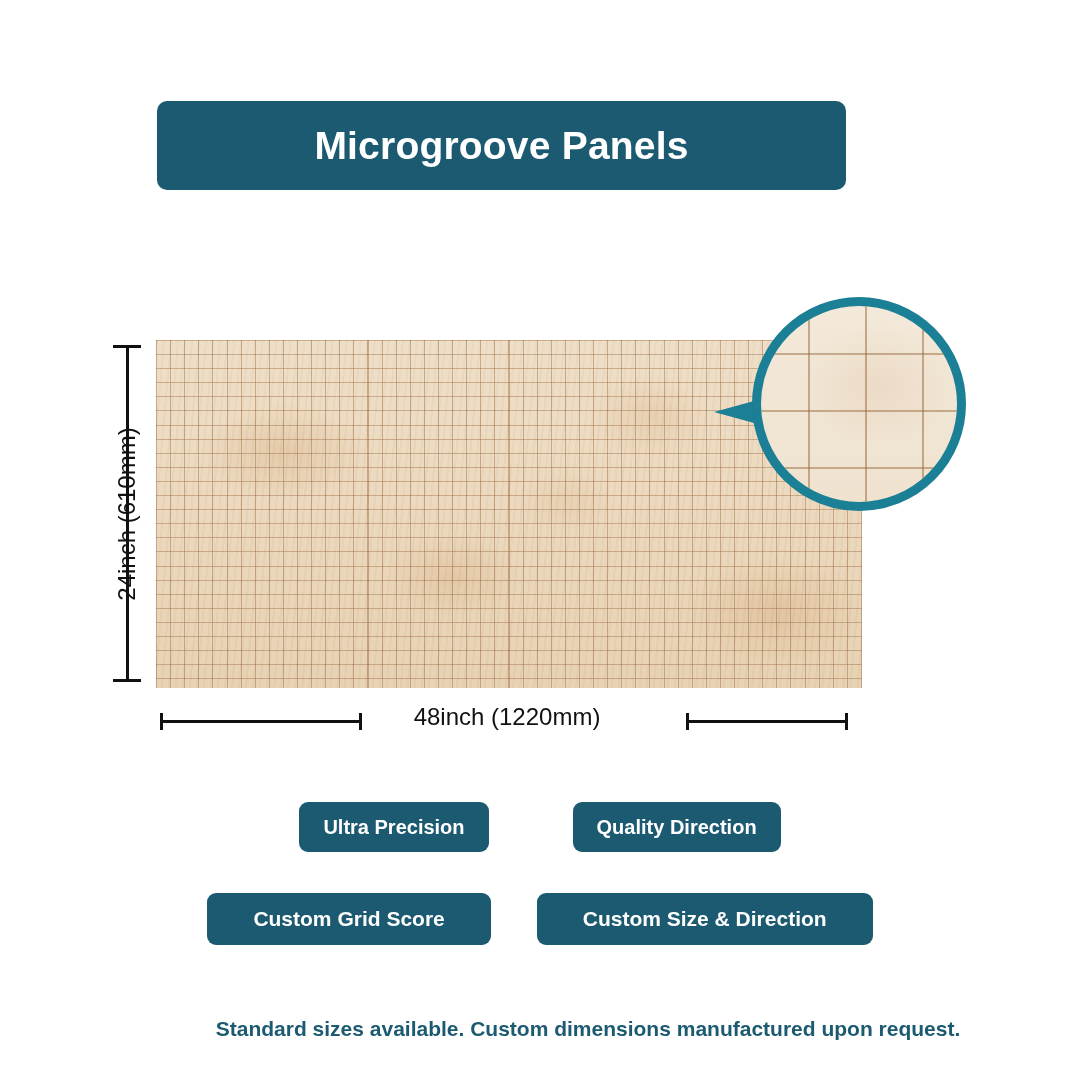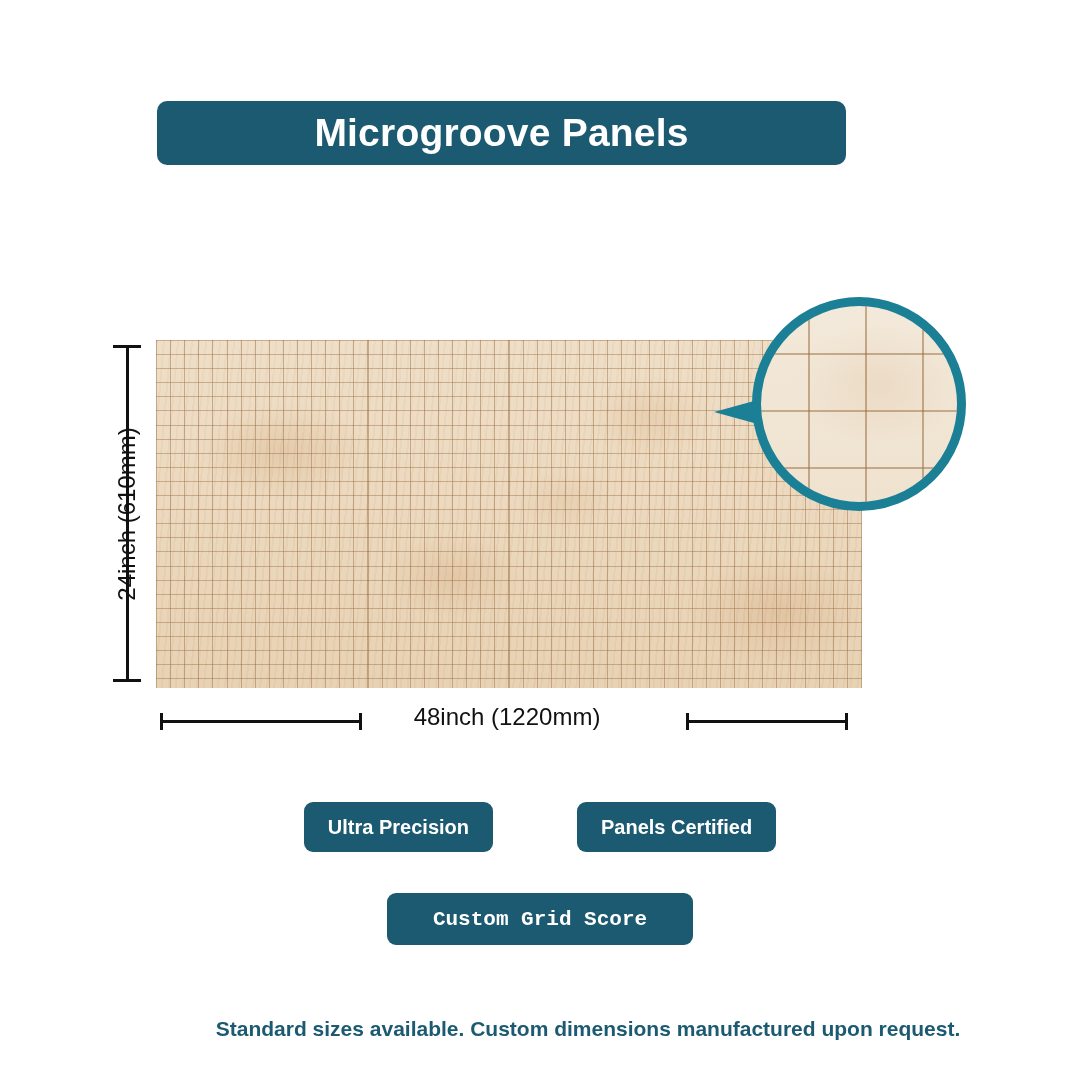--- a/index.html
+++ b/index.html
@@ -14,21 +14,21 @@
     font-family: "Liberation Sans", sans-serif;
     overflow: hidden;
   }
 
   
   #title-banner {
     position: absolute;
     left: 157px;
     top: 101px;
     width: 689px;
-    height: 64px;
+    height: 89px;
     background: #1b5a70;
     border-radius: 10px;
     display: flex;
     align-items: center;
     justify-content: center;
   }
   #title-text {
     color: #ffffff;
     font-size: 39px;
     font-weight: bold;
@@ -174,21 +174,20 @@
     align-items: center;
     justify-content: center;
     padding: 0 24px;
     height: 50px;
     white-space: nowrap;
   }
   #pill-row-2 .pill {
     height: 52px;
     font-size: 21px;
     padding: 0 46px;
-    font-family: Liberation Mono, monospace;
   }
 
   
   #footer-note {
     position: absolute;
     left: 0;
     top: 1017px;
     width: 1080px;
     text-align: center;
     color: #1b5a70;
@@ -228,19 +227,20 @@
 <div class="dim-line" id="dim-h-left"></div>
 <div class="dim-line" id="dim-h-left-cap-a"></div>
 <div class="dim-line" id="dim-h-left-cap-b"></div>
 <div class="dim-line" id="dim-h-right"></div>
 <div class="dim-line" id="dim-h-right-cap-a"></div>
 <div class="dim-line" id="dim-h-right-cap-b"></div>
 <div id="dim-h-label">48inch (1220mm)</div>
 
 <div class="pill-row" id="pill-row-1">
   <div class="pill">Ultra Precision</div>
-  <div class="pill">Panels Certified</div>
+  <div class="pill">Quality Direction</div>
 </div>
 <div class="pill-row" id="pill-row-2">
   <div class="pill">Custom Grid Score</div>
+  <div class="pill">Custom Size &amp; Direction</div>
 </div>
 
 <div id="footer-note">Standard sizes available. Custom dimensions manufactured upon request.</div>
 
 </body></html>

